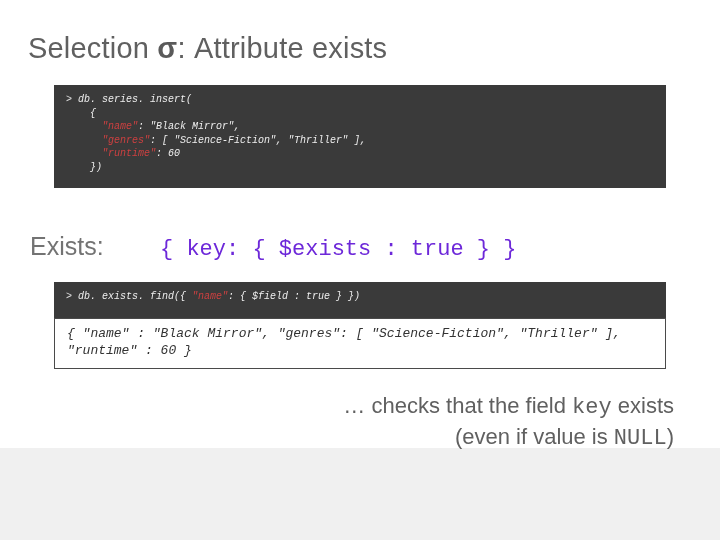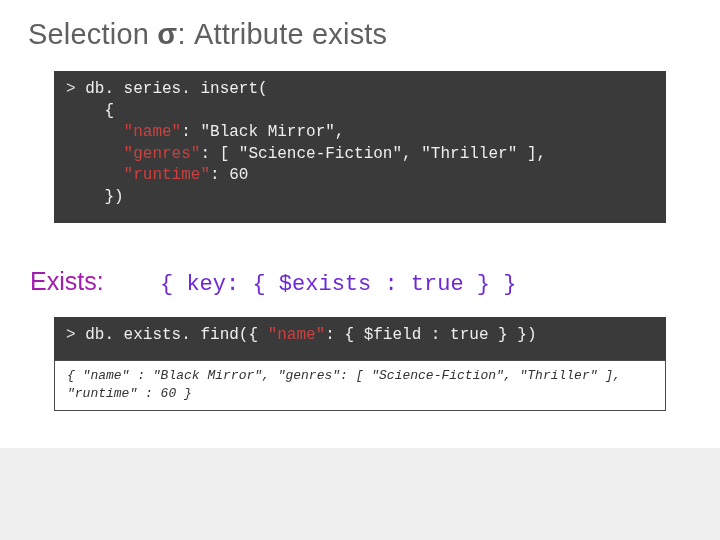--- a/index.html
+++ b/index.html
@@ -7,54 +7,55 @@
     margin: 0; padding: 0;
     width: 720px; height: 540px;
     background: #f0f0f0;
     font-family: "Segoe UI", "Segoe UI Light", "Helvetica Neue", sans-serif;
     color: #555;
   }
   .slide {
     width: 720px; height: 448px;
     background: #ffffff;
     position: relative;
-    padding: 18px 28px 0 28px;
+    padding: 32px 28px 0 28px;
   }
   .title {
     font-size: 29px;
     font-weight: 300;
     color: #606060;
     letter-spacing: 0.2px;
     margin-bottom: 20px;
   }
   .title .sigma {
     font-weight: bold;
     color: #5a5a5a;
   }
   .codebox {
     background: #3a3a3a;
     color: #eeeeee;
     font-family: Consolas, "Courier New", monospace;
-    font-size: 16px;
+    font-size: 10px;
     line-height: 1.35;
     padding: 8px 12px 14px 12px;
     margin: 0 26px 0 26px;
     white-space: pre;
+    font-style: italic;
   }
   .codebox .prompt { color: #e0e0e0; }
   .codebox .pkey { color: #cc4040; }
   .exists-row {
     display: flex;
     align-items: baseline;
     margin: 44px 0 20px 0;
   }
   .exists-label {
     font-size: 25px;
     font-weight: 300;
-    color: #a21caf;
+    color: #737373;
     margin-left: 2px;
     width: 130px;
     flex-shrink: 0;
   }
   .exists-expr {
     font-family: Consolas, "Courier New", monospace;
     font-size: 22px;
     color: #6d28d9;
   }
   .resultbox {
@@ -99,14 +100,18 @@
     <div class="exists-label">Exists:</div>
     <div class="exists-expr">{ key: { $exists : true } }</div>
   </div>
 
   <div class="codebox"><span class="prompt">&gt; </span><span>db. exists. find({ </span><span class="pkey">"name"</span><span>: { $field : true } })</span></div>
 
   <div class="resultbox">
     <span>{ "name" : "Black Mirror", "genres": [ "Science-Fiction", "Thriller" ], "runtime" : 60 }</span>
   </div>
 
+  <div class="caption">
+    <span>… checks that the field </span><span class="mono">key</span><span> exists</span><br>
+    <span>(even if value is </span><span class="mono">NULL</span><span>)</span>
+  </div>
 
 </div>
 
 </body></html>

